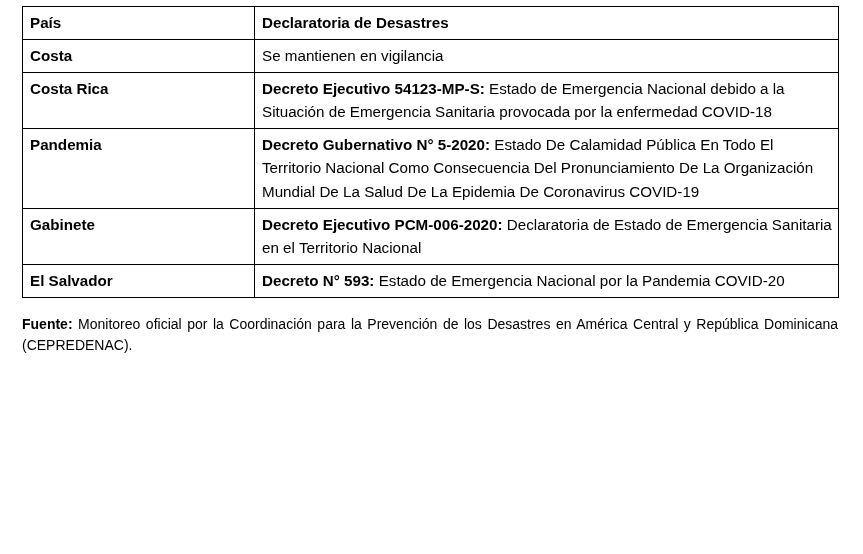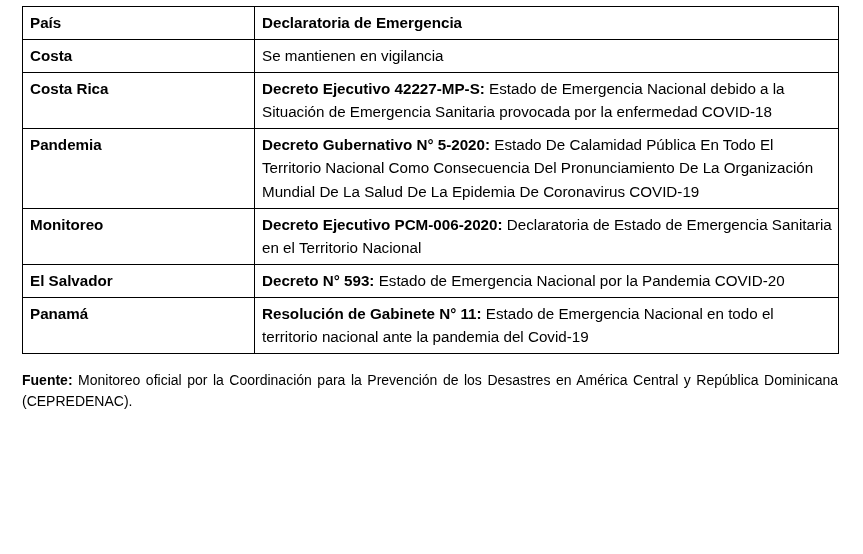--- a/index.html
+++ b/index.html
@@ -55,47 +55,43 @@
 <div class="page">
 
   <table class="emergency-table">
     <colgroup>
       <col class="col-country">
       <col class="col-decree">
     </colgroup>
     <tbody>
       <tr>
         <td class="country-cell">País</td>
-        <td class="country-cell">Declaratoria de Emergencia</td>
+        <td class="country-cell">Declaratoria de Desastres</td>
       </tr>
     </tbody>
     <tbody id="rows-container">
         <tr>
           <td class="country-cell">Costa</td>
           <td class="decree-cell"><span>Se mantienen en vigilancia</span></td>
         </tr>
         <tr>
           <td class="country-cell">Costa Rica</td>
-          <td class="decree-cell"><b>Decreto Ejecutivo 42227-MP-S:</b><span> Estado de Emergencia Nacional debido a la Situación de Emergencia Sanitaria provocada por la enfermedad COVID-18</span></td>
+          <td class="decree-cell"><b>Decreto Ejecutivo 54123-MP-S:</b><span> Estado de Emergencia Nacional debido a la Situación de Emergencia Sanitaria provocada por la enfermedad COVID-18</span></td>
         </tr>
         <tr>
           <td class="country-cell">Pandemia</td>
           <td class="decree-cell"><b>Decreto Gubernativo N° 5-2020:</b><span> Estado De Calamidad Pública En Todo El Territorio Nacional Como Consecuencia Del Pronunciamiento De La Organización Mundial De La Salud De La Epidemia De Coronavirus COVID-19</span></td>
         </tr>
         <tr>
-          <td class="country-cell">Monitoreo</td>
+          <td class="country-cell">Gabinete</td>
           <td class="decree-cell"><b>Decreto Ejecutivo PCM-006-2020:</b><span> Declaratoria de Estado de Emergencia Sanitaria en el Territorio Nacional</span></td>
         </tr>
         <tr>
           <td class="country-cell">El Salvador</td>
           <td class="decree-cell"><b>Decreto N° 593:</b><span> Estado de Emergencia Nacional por la Pandemia COVID-20</span></td>
-        </tr>
-        <tr>
-          <td class="country-cell">Panamá</td>
-          <td class="decree-cell"><b>Resolución de Gabinete N° 11:</b><span> Estado de Emergencia Nacional en todo el territorio nacional ante la pandemia del Covid-19</span></td>
         </tr>
       </tbody>
   </table>
 
   <div class="source">
     <b>Fuente:</b><span> Monitoreo oficial por la Coordinación para la Prevención de los Desastres en América Central y República Dominicana (CEPREDENAC).</span>
   </div>
 
 </div>
 

